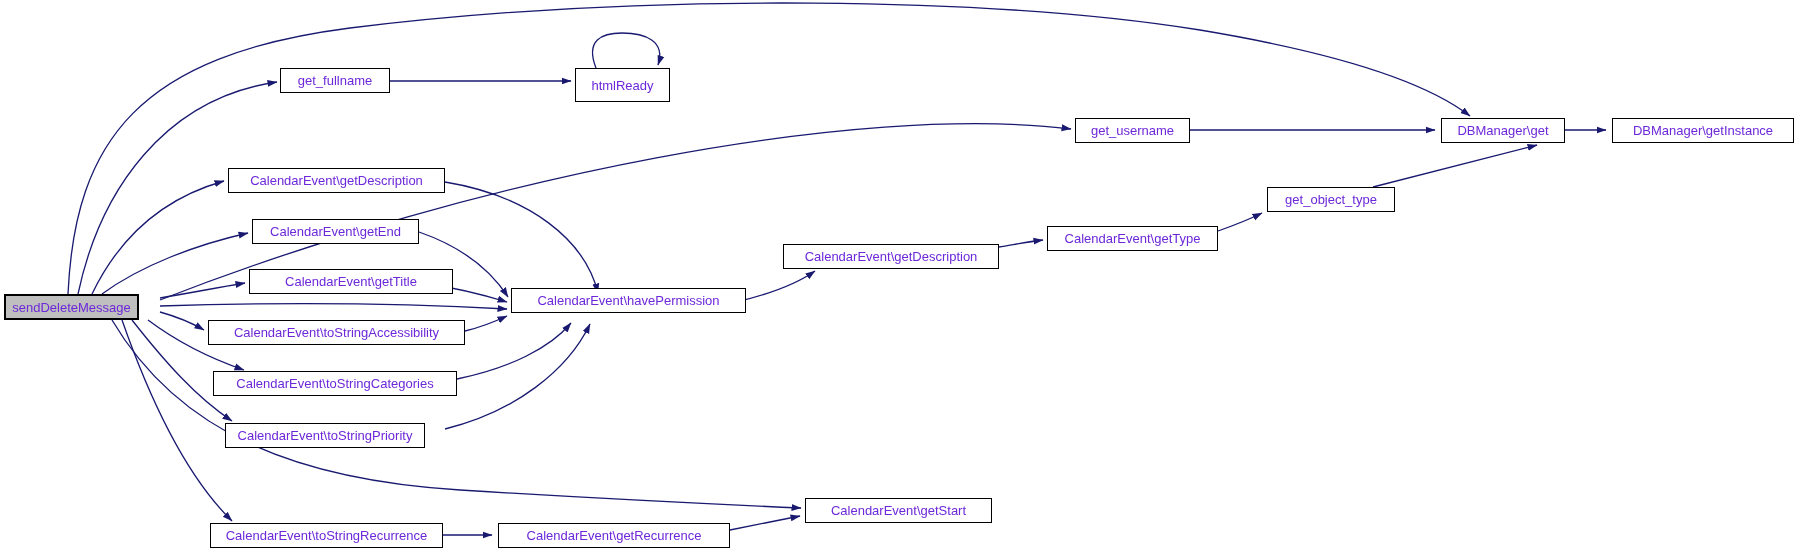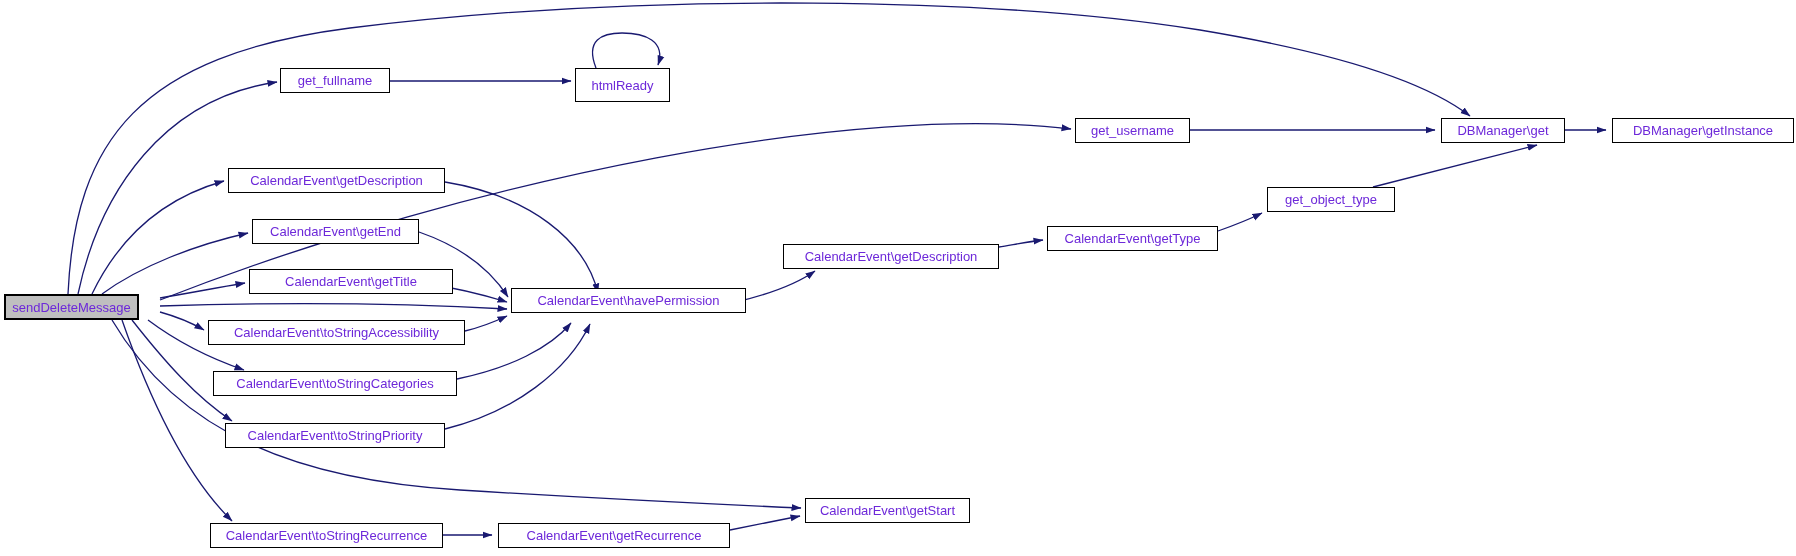--- a/index.html
+++ b/index.html
@@ -76,18 +76,18 @@
       <div class="node" style="left: 1612px; top: 118px; width: 182px; height: 25px;">DBManager\getInstance</div>
       <div class="node" style="left: 1267px; top: 187px; width: 128px; height: 25px;">get_object_type</div>
       <div class="node" style="left: 1047px; top: 226px; width: 171px; height: 25px;">CalendarEvent\getType</div>
       <div class="node" style="left: 783px; top: 244px; width: 216px; height: 25px;">CalendarEvent\getDescription</div>
       <div class="node" style="left: 511px; top: 288px; width: 235px; height: 25px;">CalendarEvent\havePermission</div>
       <div class="node" style="left: 228px; top: 168px; width: 217px; height: 25px;">CalendarEvent\getDescription</div>
       <div class="node" style="left: 252px; top: 219px; width: 167px; height: 25px;">CalendarEvent\getEnd</div>
       <div class="node" style="left: 249px; top: 269px; width: 204px; height: 25px;">CalendarEvent\getTitle</div>
       <div class="node" style="left: 208px; top: 320px; width: 257px; height: 25px;">CalendarEvent\toStringAccessibility</div>
       <div class="node" style="left: 213px; top: 371px; width: 244px; height: 25px;">CalendarEvent\toStringCategories</div>
-      <div class="node" style="left: 225px; top: 423px; width: 220px; height: 25px;">CalendarEvent\toStringPriority</div>
-      <div class="node" style="left: 805px; top: 498px; width: 165px; height: 25px;">CalendarEvent\getStart</div>
+      <div class="node" style="left: 225px; top: 423px; width: 200px; height: 25px;">CalendarEvent\toStringPriority</div>
+      <div class="node" style="left: 805px; top: 498px; width: 187px; height: 25px;">CalendarEvent\getStart</div>
       <div class="node" style="left: 210px; top: 523px; width: 233px; height: 25px;">CalendarEvent\toStringRecurrence</div>
       <div class="node" style="left: 498px; top: 523px; width: 232px; height: 25px;">CalendarEvent\getRecurrence</div>
     </div>
 </div>
 
 </body></html>

